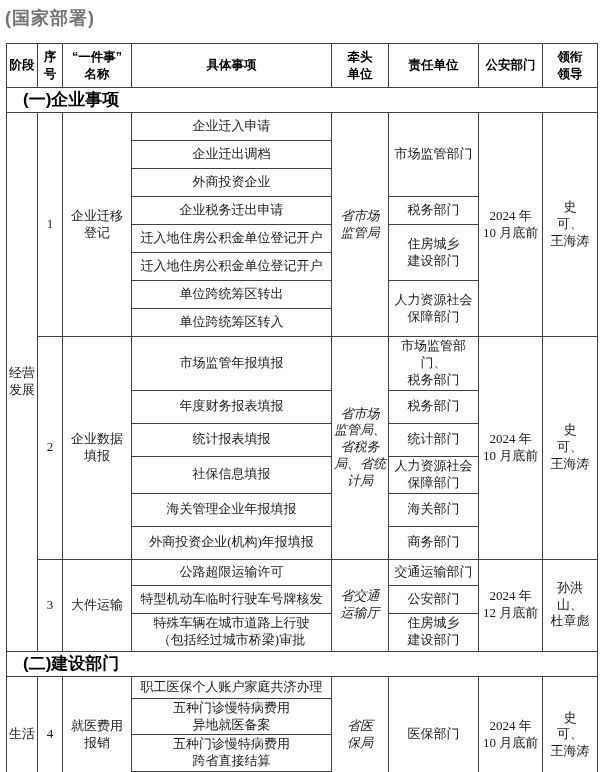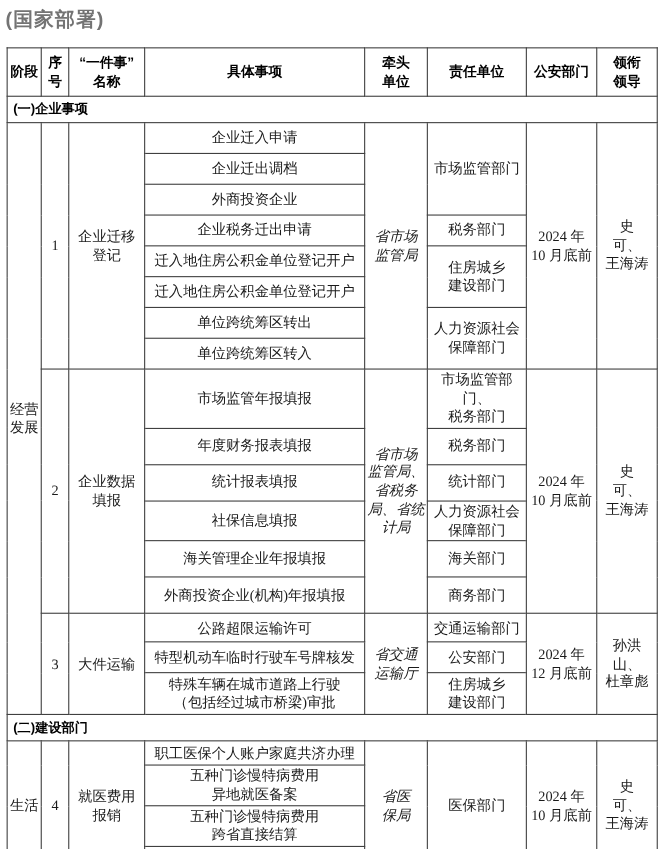--- a/index.html
+++ b/index.html
@@ -49,22 +49,22 @@
     color: #000000;
   }
   table.deploy td {
     font-size: 13px;
     line-height: 1.3;
   }
   tr.section-row td {
     text-align: left;
     font-family: "Liberation Sans", sans-serif;
     font-weight: bold;
-    font-size: 12px;
-    padding-left: 5px;
+    font-size: 17px;
+    padding-left: 16px;
     color: #000000;
   }
   td.resp   { font-size: 12.5px; padding: 1px 0; margin-left: 28px; }
   td.leader { font-size: 12.5px; padding: 1px 0; margin-top: 36px; }
   td.lead   { padding: 1px 1px; font-style: italic; }
   tr.h44 { height: 44px; }
   tr.h24 { height: 24px; }
   tr.h28 { height: 28px; }
   tr.h33 { height: 33px; }
   tr.h26 { height: 26px; }

